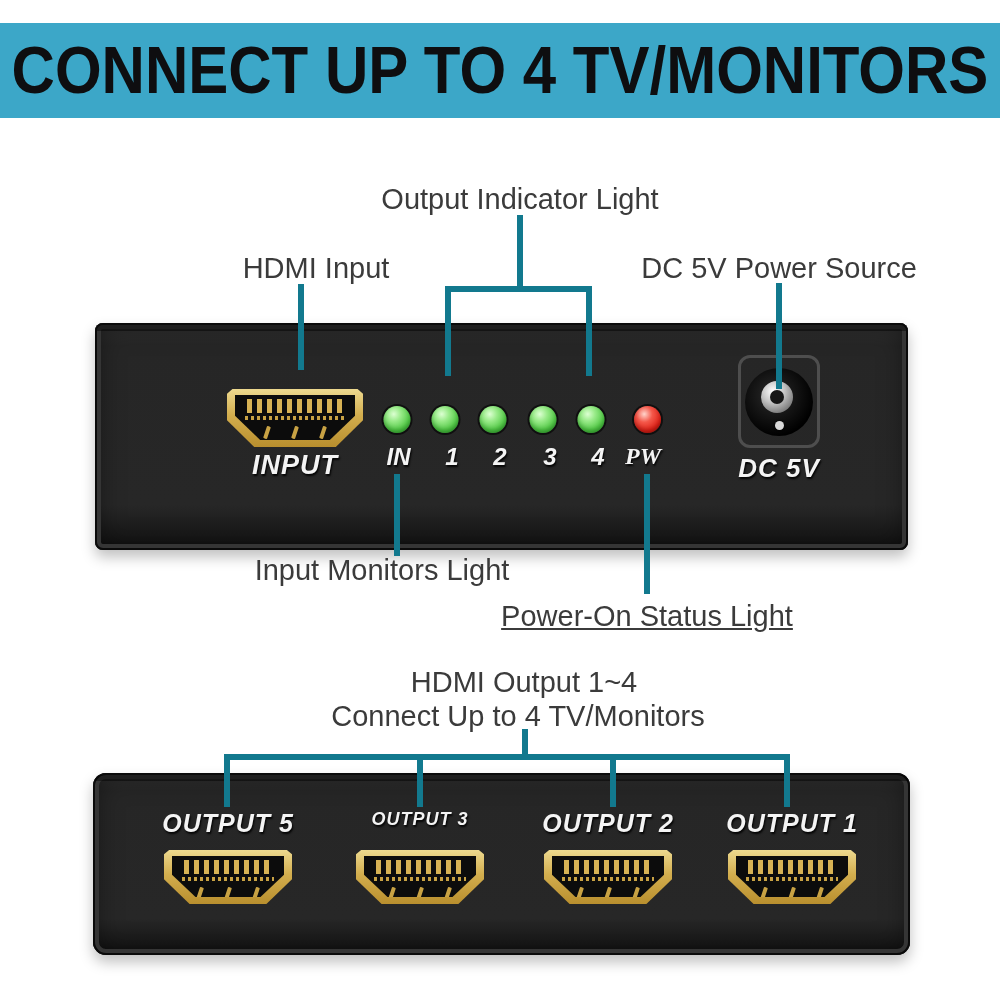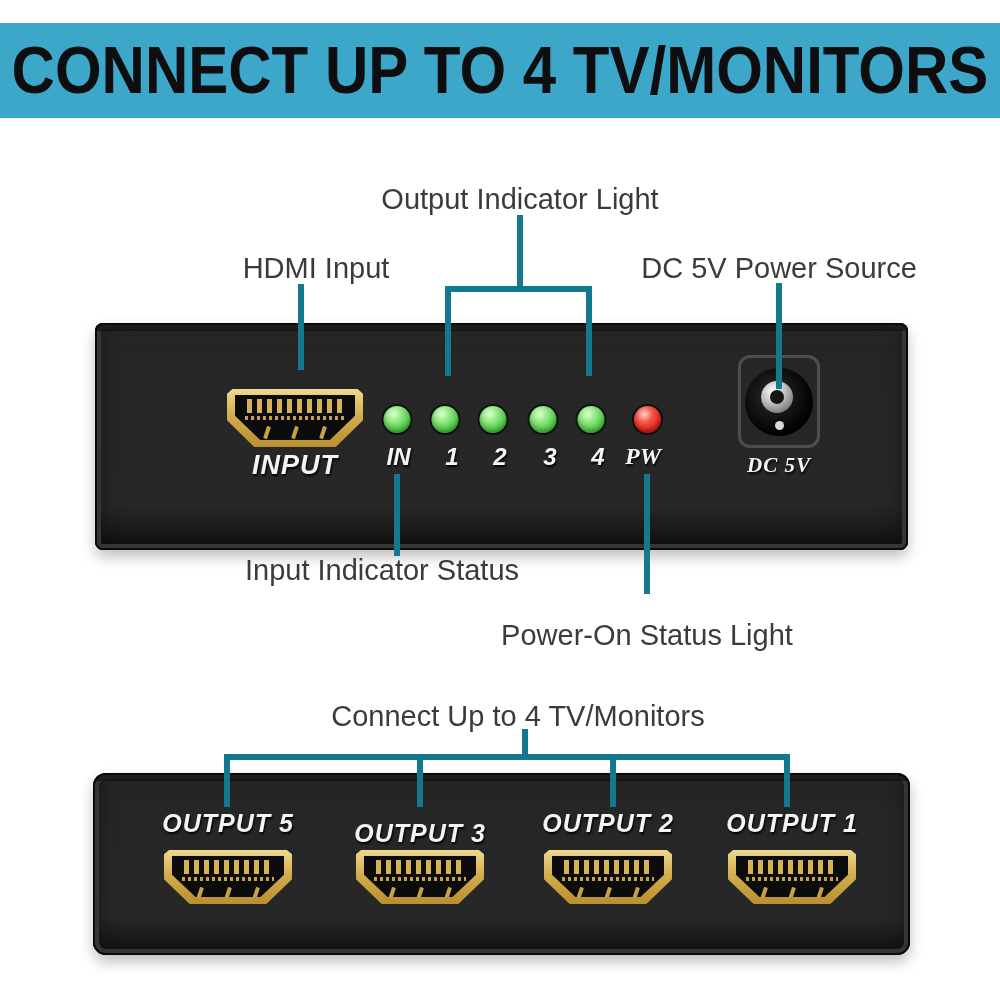--- a/index.html
+++ b/index.html
@@ -22,21 +22,21 @@
   .banner-text{display:inline-block;font-size:60px;font-weight:bold;letter-spacing:0;
                color:var(--banner-text);transform:scaleY(1.12);white-space:nowrap;}
 
   
   .ann{position:absolute;transform:translateX(-50%);font-size:29px;color:var(--label-text);
        white-space:nowrap;z-index:3;}
   .ann.output-ind{left:520px;top:183px;}
   .ann.hdmi-in{left:316px;top:252px;}
   .ann.dc-pow{left:779px;top:252px;}
   .ann.input-ind{left:382px;top:554px;}
-  .ann.pow-status{left:647px;top:619px;}
+  .ann.pow-status{left:647px;top:600px;text-decoration:underline;}
   .ann.out-h1{left:524px;top:666px;}
   .ann.out-h2{left:518px;top:700px;}
 
   
   .cl{position:absolute;background:var(--accent);z-index:4;}
   .l-hdmi-input{left:298px;top:284px;width:6px;height:86px;}
   .l-out-stem{left:517px;top:215px;width:6px;height:77px;}
   .l-out-h{left:445px;top:286px;width:147px;height:6px;}
   .l-out-l{left:445px;top:286px;width:6px;height:90px;}
   .l-out-r{left:586px;top:286px;width:6px;height:90px;}
@@ -78,24 +78,24 @@
   .hdmi.out-3{left:263px;top:77px;width:128px;height:54px;}
   .hdmi.out-2{left:451px;top:77px;width:128px;height:54px;}
   .hdmi.out-1{left:635px;top:77px;width:128px;height:54px;}
 
   
   .port-label{position:absolute;transform:translateX(-50%);color:#F4F4F4;font-weight:bold;
     font-style:italic;letter-spacing:1px;white-space:nowrap;
     text-shadow:1px 2px 2px rgba(0,0,0,.9);}
   .input-label{left:200px;top:127px;font-size:27px;}
   .out-label-4{left:135px;top:36px;font-size:25px;}
-  .out-label-3{left:327px;top:46px;font-size:25px;}
+  .out-label-3{left:327px;top:36px;font-size:18px;}
   .out-label-2{left:515px;top:36px;font-size:25px;text-align:center;}
   .out-label-1{left:699px;top:36px;font-size:25px;}
-  .dc-label{left:684px;top:130px;font-size:21px;font-family:Liberation Serif, serif;}
+  .dc-label{left:684px;top:130px;font-size:26px;}
 
   
   .led-group{position:absolute;top:83px;transform:translateX(-50%);
     display:flex;flex-direction:column;align-items:flex-end;}
   .lg-0{left:302px;} .lg-1{left:350px;} .lg-2{left:398px;}
   .lg-3{left:448px;} .lg-4{left:496px;} .lg-5{left:548px;font-family:Liberation Serif, serif;}
   .led{width:27px;height:27px;border-radius:50%;}
   .led.green{background:radial-gradient(circle at 38% 30%,#DCFFD2 0%,#9AEB8A 28%,var(--led-green) 62%,#2F9C2E 100%);
     box-shadow:0 0 0 2px rgba(0,0,0,.6), inset 0 -3px 4px rgba(0,70,0,.35);}
   .led.red{background:radial-gradient(circle at 38% 30%,#FFD4CB 0%,#F4584A 32%,var(--led-red) 66%,#A31108 100%);
@@ -120,22 +120,23 @@
 
 <div class="page">
 
   <header class="banner">
     <span class="banner-text">CONNECT UP TO 4 TV/MONITORS</span>
   </header>
 
   <div class="ann hdmi-in">HDMI Input</div>
   <div class="ann output-ind">Output Indicator Light</div>
   <div class="ann dc-pow">DC 5V Power Source</div>
-  <div class="ann input-ind">Input Indicator Status</div>
+  <div class="ann input-ind">Input Monitors Light</div>
   <div class="ann pow-status">Power-On Status Light</div>
+  <div class="ann out-h1">HDMI Output 1~4</div>
   <div class="ann out-h2">Connect Up to 4 TV/Monitors</div>
 
   <div class="cl l-hdmi-input"></div>
   <div class="cl l-out-stem"></div>
   <div class="cl l-out-h"></div>
   <div class="cl l-out-l"></div>
   <div class="cl l-out-r"></div>
   <div class="cl l-dc"></div>
   <div class="cl l-in"></div>
   <div class="cl l-pw"></div>

